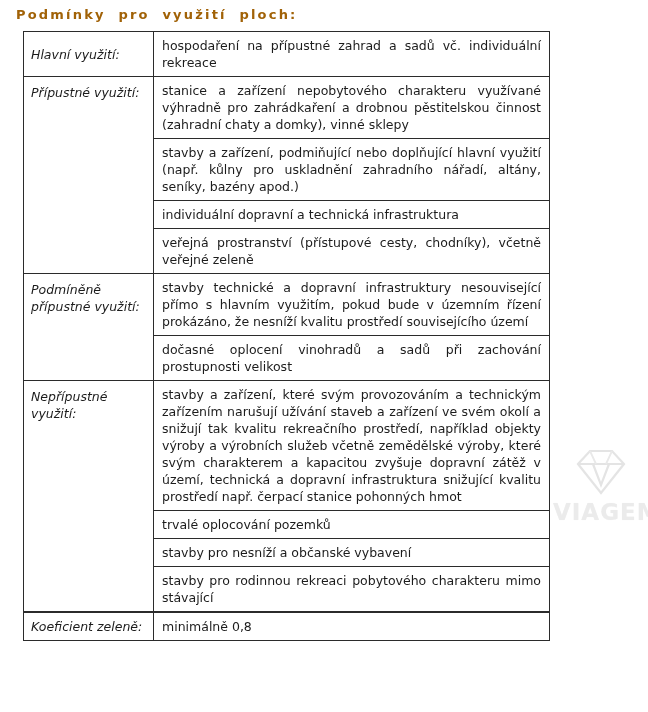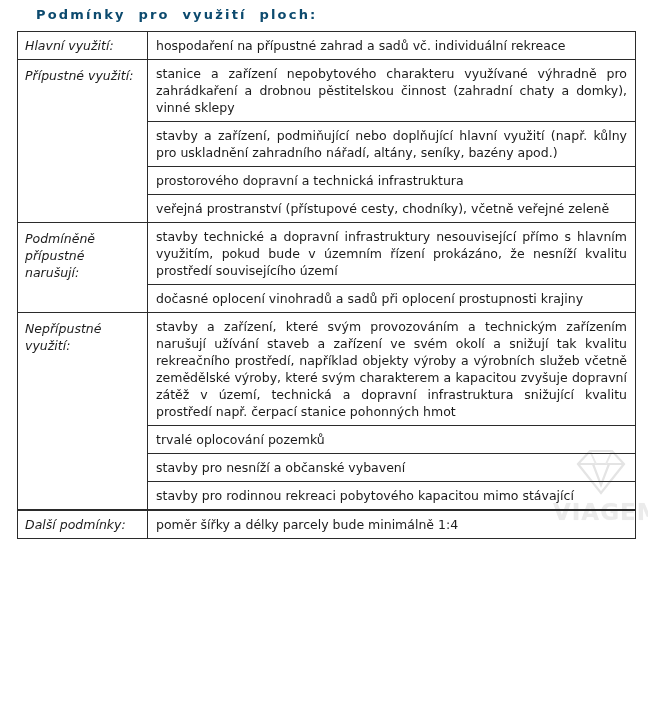--- a/index.html
+++ b/index.html
@@ -17,30 +17,30 @@
   }
   .doc {
     position: relative;
     z-index: 1;
   }
   .section-title {
     font-size: 13px;
     font-weight: bold;
     letter-spacing: 2.2px;
     word-spacing: 6px;
-    margin: 0 0 9px 36px;
-    color: #0c4a6e;
+    margin: 0 0 9px 16px;
+    color: #a16207;
     white-space: nowrap;
   }
   .section-title.first { padding-top: 7px; }
   .section-title.second { margin-top: 19px; }
   table.rules {
     border-collapse: collapse;
-    margin-left: 17px;
-    width: 619px;
+    margin-left: 23px;
+    width: 527px;
     table-layout: fixed;
     background: transparent;
   }
   table.rules td {
     border: 1px solid #2b2b2b;
     font-size: 12.5px;
     line-height: 17px;
     vertical-align: middle;
     background: transparent;
   }
@@ -97,49 +97,49 @@
           <td class="value-cell">hospodaření na přípustné zahrad a sadů vč. individuální rekreace</td>
         </tr>
         <tr>
           <td class="label-cell va-top" rowspan="4">Přípustné využití:</td>
           <td class="value-cell">stanice a zařízení nepobytového charakteru využívané výhradně pro zahrádkaření a drobnou pěstitelskou činnost (zahradní chaty a domky), vinné sklepy</td>
         </tr>
         <tr>
           <td class="value-cell">stavby a zařízení, podmiňující nebo doplňující hlavní využití (např. kůlny pro uskladnění zahradního nářadí, altány, seníky, bazény apod.)</td>
         </tr>
         <tr>
-          <td class="value-cell">prostorového dopravní a technická infrastruktura</td>
+          <td class="value-cell">individuální dopravní a technická infrastruktura</td>
         </tr>
         <tr>
           <td class="value-cell">veřejná prostranství (přístupové cesty, chodníky), včetně veřejné zeleně</td>
         </tr>
         <tr>
-          <td class="label-cell va-top" rowspan="2">Podmíněně přípustné narušují:</td>
+          <td class="label-cell va-top" rowspan="2">Podmíněně přípustné využití:</td>
           <td class="value-cell">stavby technické a dopravní infrastruktury nesouvisející přímo s hlavním využitím, pokud bude v územním řízení prokázáno, že nesníží kvalitu prostředí souvisejícího území</td>
         </tr>
         <tr>
-          <td class="value-cell">dočasné oplocení vinohradů a sadů při oplocení prostupnosti krajiny</td>
+          <td class="value-cell">dočasné oplocení vinohradů a sadů při zachování prostupnosti velikost</td>
         </tr>
         <tr>
           <td class="label-cell va-top" rowspan="4">Nepřípustné využití:</td>
           <td class="value-cell">stavby a zařízení, které svým provozováním a technickým zařízením narušují užívání staveb a zařízení ve svém okolí a snižují tak kvalitu rekreačního prostředí, například objekty výroby a výrobních služeb včetně zemědělské výroby, které svým charakterem a kapacitou zvyšuje dopravní zátěž v území, technická a dopravní infrastruktura snižující kvalitu prostředí např. čerpací stanice pohonných hmot</td>
         </tr>
         <tr>
           <td class="value-cell">trvalé oplocování pozemků</td>
         </tr>
         <tr>
           <td class="value-cell">stavby pro nesníží a občanské vybavení</td>
         </tr>
         <tr>
-          <td class="value-cell">stavby pro rodinnou rekreaci pobytového kapacitou mimo stávající</td>
+          <td class="value-cell">stavby pro rodinnou rekreaci pobytového charakteru mimo stávající</td>
         </tr>
       </tbody>
   </table>
 
   <table class="rules">
     <tbody id="table2-body">
         <tr>
-          <td class="label-cell" rowspan="1">Další podmínky:</td>
-          <td class="value-cell">poměr šířky a délky parcely bude minimálně 1:4</td>
+          <td class="label-cell" rowspan="1">Koeficient zeleně:</td>
+          <td class="value-cell">minimálně 0,8</td>
         </tr>
       </tbody>
   </table>
 </div>
 
 </body></html>

